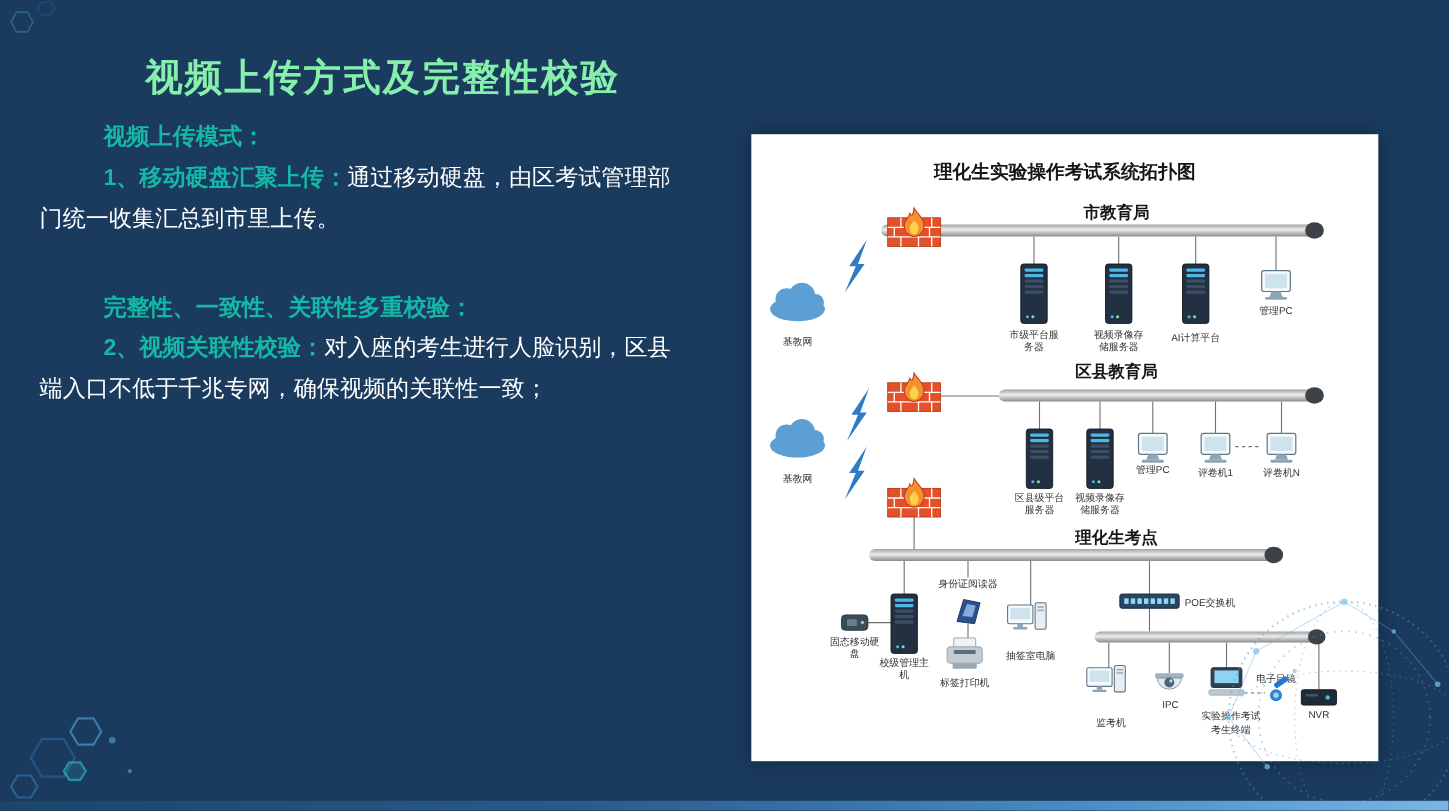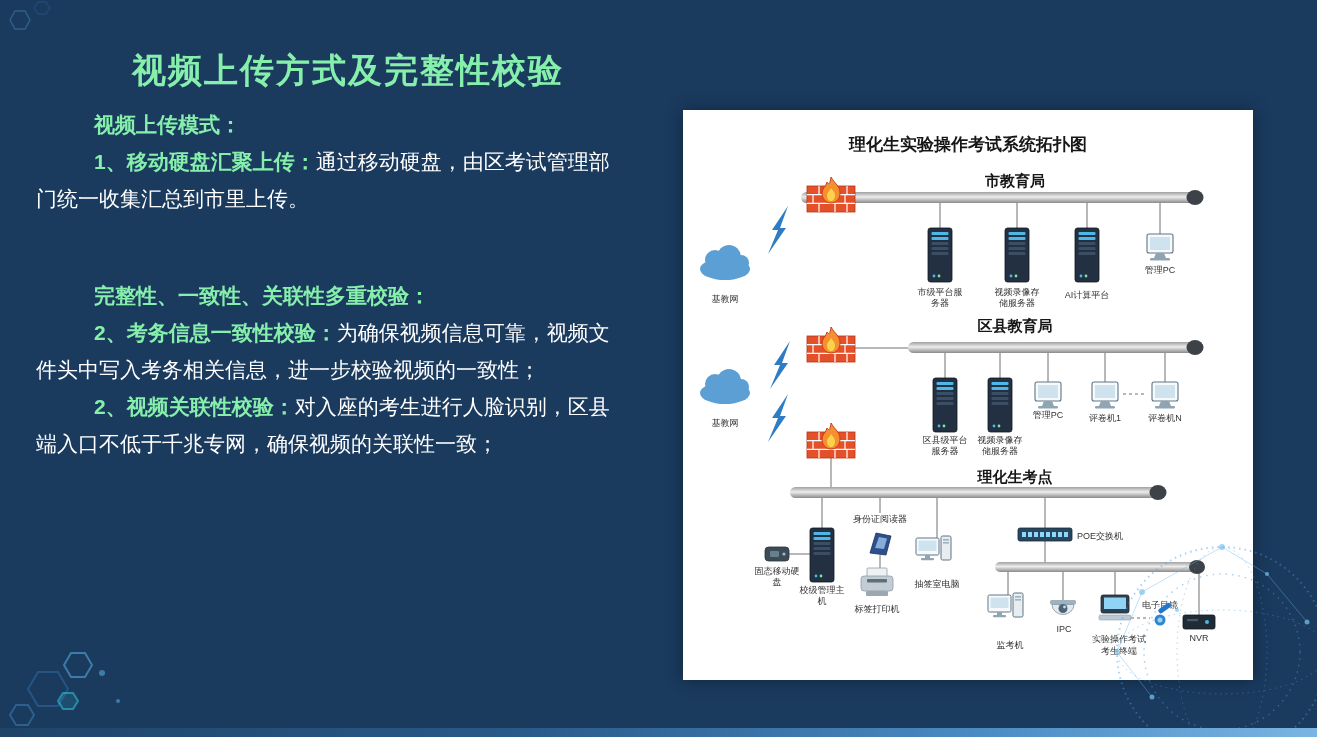--- a/index.html
+++ b/index.html
@@ -12,24 +12,24 @@
   .slide { position:absolute; inset:0; }
   .slide-title {
     position:absolute; left:84px; top:48px;
     font-size:34px; font-weight:bold; color:#86efac; letter-spacing:2px;margin-left:48px;
   }
   .left-text {
     position:absolute; left:36px; top:106px; width:584px;
     font-size:21px; line-height:37px; color:#ffffff;
   }
   .left-text p { text-indent:58px; }
-  .yl { color:#86efac; font-weight:bold; }
-  .gap-top { margin-top:60px; }
+  .yl { color:#14b8a6; font-weight:bold; }
+  .gap-top { margin-top:44px; }
   .panel {
-    position:absolute; left:683px; top:110px; width:570px; height:570px;
+    position:absolute; left:683px; top:122px; width:570px; height:570px;
     background:#ffffff; box-shadow:0 0 16px rgba(0,0,0,.35);
   }
   .topo { width:570px; height:570px; display:block; }
   svg text { font-family:"Liberation Sans","DejaVu Sans",sans-serif; }
   .t-title { font-size:17px; font-weight:bold; fill:#161616; text-anchor:middle; }
   .t-sec   { font-size:15px; font-weight:bold; fill:#161616; text-anchor:middle; }
   .t-label { font-size:9px; fill:#333333; text-anchor:middle; }
   .t-label-left { font-size:9px; fill:#333333; text-anchor:start; }
   .bottom-strip {
     position:absolute; left:0; right:0; bottom:0; height:9px;
@@ -43,21 +43,20 @@
 <body>
 
 <div class="slide">
 
   <div class="slide-title">视频上传方式及完整性校验</div>
 
   <div class="left-text">
     <p class="yl">视频上传模式：</p>
     <p><span class="yl">1、移动硬盘汇聚上传：</span><span>通过移动硬盘，由区考试管理部门统一收集汇总到市里上传。</span></p>
     <p class="yl gap-top">完整性、一致性、关联性多重校验：</p>
-    <p><span class="yl">2、考务信息一致性校验：</span><span>为确保视频信息可靠，视频文件头中写入考务相关信息，进一步校验视频的一致性；</span></p>
     <p><span class="yl">2、视频关联性校验：</span><span>对入座的考生进行人脸识别，区县端入口不低于千兆专网，确保视频的关联性一致；</span></p>
   </div>
 
   <div class="panel">
     <svg class="topo" viewBox="0 0 570 570" xmlns="http://www.w3.org/2000/svg">
       <defs>
         <linearGradient id="busG" x1="0" y1="0" x2="0" y2="1">
           <stop offset="0" stop-color="#a0a0a0"></stop>
           <stop offset="0.45" stop-color="#ededed"></stop>
           <stop offset="1" stop-color="#8a8a8a"></stop>

